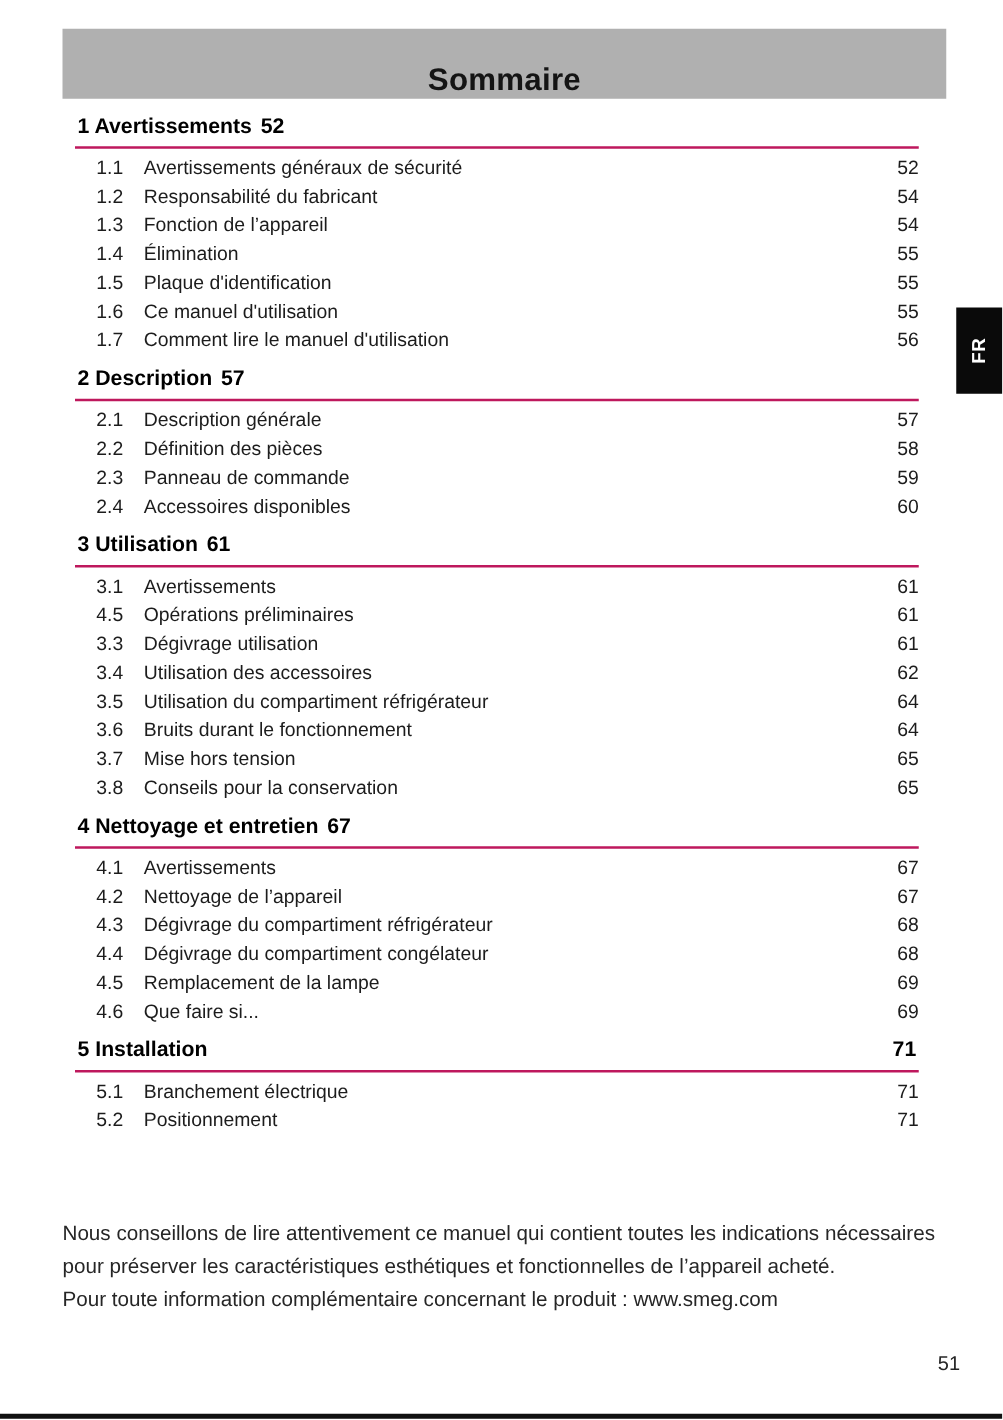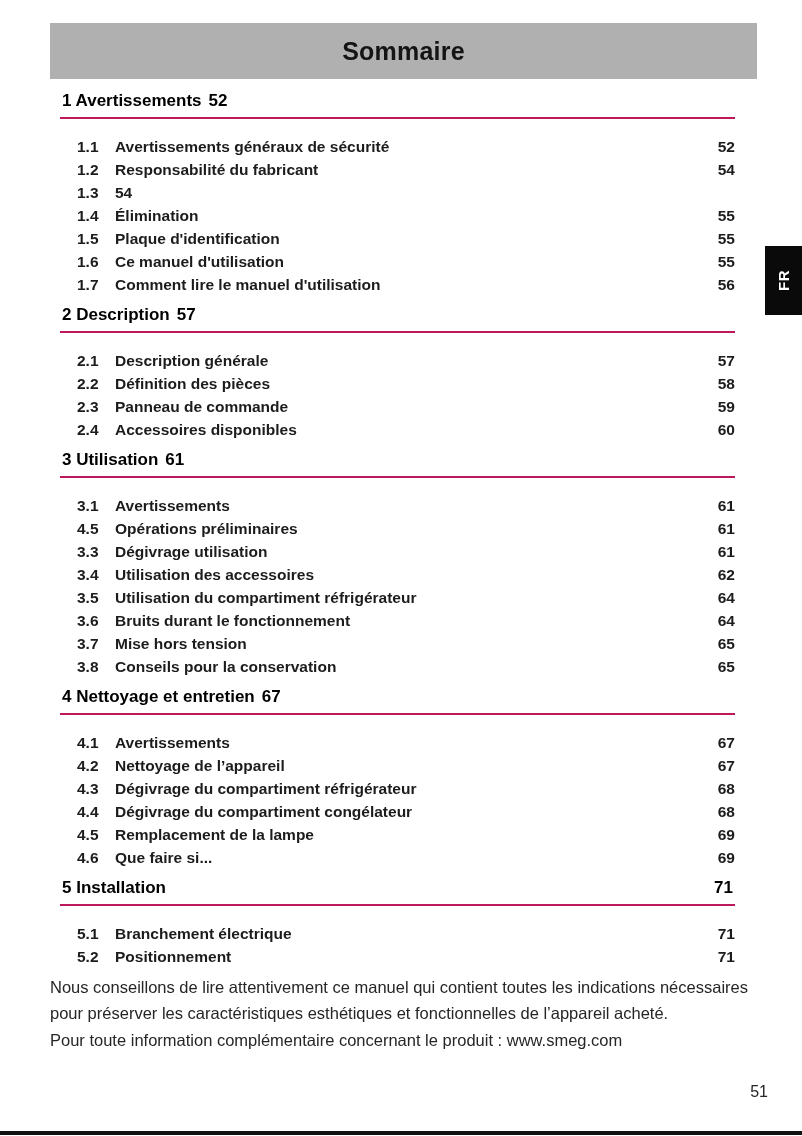--- a/index.html
+++ b/index.html
@@ -12,21 +12,21 @@
     color: #1a1a1a;
     overflow: hidden;
   }
 
   
   .header-bar {
     position: absolute;
     left: 50px; top: 23px;
     width: 707px; height: 56px;
     background: #b0b0b0;
-    display: flex; align-items: center; justify-content: center;
+    display: flex; align-items: flex-end; justify-content: center;
   }
   .header-bar .title {
     font-size: 25px;
     font-weight: bold;
     color: #141414;
     letter-spacing: 0.2px;
   }
 
   
   .toc {
@@ -39,21 +39,21 @@
     display: flex;
     gap: 7px;
     font-size: 17px;
     font-weight: bold;
     line-height: 22px;
     padding: 0 2px 5px 2px;
     border-bottom: 2px solid #be185d;
     color: #000000;
   }
   .sec-header.page-right { justify-content: space-between; }
-  .sec-items { margin-top: 16px; font-weight: bold; }
+  .sec-items { margin-top: 4px; }
   .toc-row {
     display: flex;
     align-items: baseline;
     line-height: 23px;
     font-size: 15.5px;
     color: #1c1c1c;
   }
   .toc-row .num {
     width: 38px;
     margin-left: 17px;
@@ -127,20 +127,21 @@
             <span class="lbl">Avertissements généraux de sécurité</span>
             <span class="pg">52</span>
           </div>
           <div class="toc-row">
             <span class="num">1.2</span>
             <span class="lbl">Responsabilité du fabricant</span>
             <span class="pg">54</span>
           </div>
           <div class="toc-row">
             <span class="num">1.3</span>
+            <span class="lbl">Fonction de l’appareil</span>
             <span class="pg">54</span>
           </div>
           <div class="toc-row">
             <span class="num">1.4</span>
             <span class="lbl">Élimination</span>
             <span class="pg">55</span>
           </div>
           <div class="toc-row">
             <span class="num">1.5</span>
             <span class="lbl">Plaque d'identification</span>

